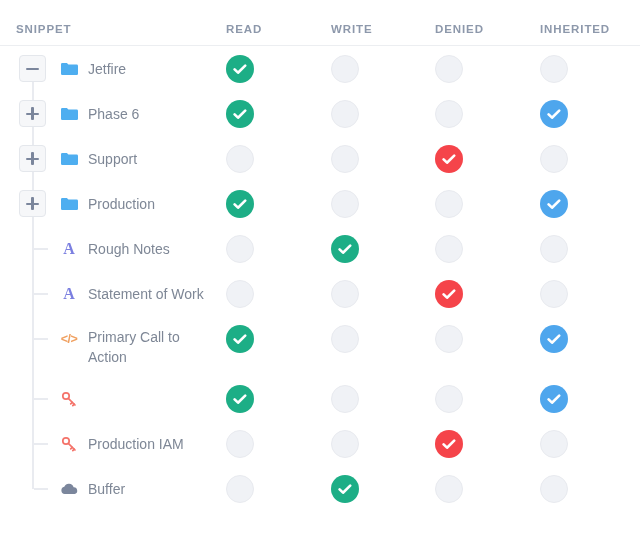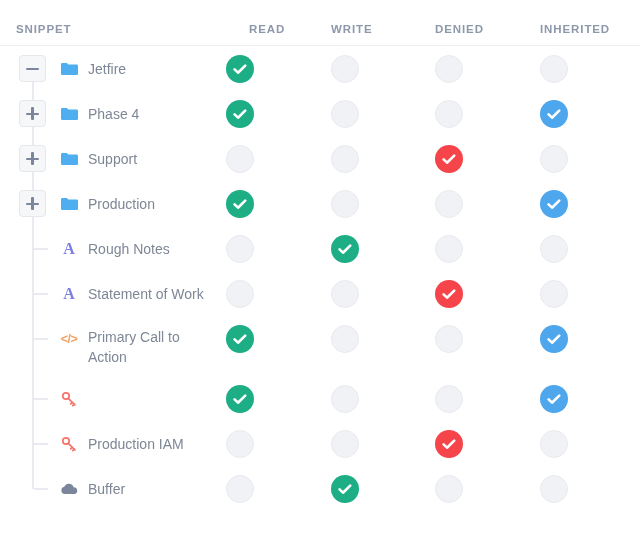--- a/index.html
+++ b/index.html
@@ -36,21 +36,21 @@
     position: absolute;
     top: 22px;
     font-size: 11.5px;
     font-weight: bold;
     letter-spacing: 0.9px;
     color: #8d98ab;
     white-space: nowrap;
     line-height: 14px;
   }
   .th-snippet   { left: 16px; }
-  .th-read      { left: 226px; margin-left: 23px; }
+  .th-read      { left: 226px; }
   .th-write     { left: 331px; }
   .th-denied    { left: 435px; }
   .th-inherited { left: 540px; }
 
   
   .rows {
     position: absolute;
     left: 0;
     top: 46px;
     width: 640px;
@@ -254,21 +254,21 @@
           <div class="toggle collapsed">
             <span class="bar-h"></span>
             <span class="bar-v"></span>
           </div>
         </div>
         <span class="node-icon">
           <svg width="17" height="14" viewBox="0 0 17 14">
             <path d="M0 2.2a1.3 1.3 0 0 1 1.3-1.3h4.6l1.5 1.7H15.7A1.3 1.3 0 0 1 17 3.9v7.9a1.3 1.3 0 0 1-1.3 1.3H1.3A1.3 1.3 0 0 1 0 11.8z" fill="#4eaef0"></path>
           </svg>
         </span>
-        <div class="node-label" style="height: 45px;">Phase 4</div>
+        <div class="node-label" style="height: 45px;">Phase 6</div>
         <div class="cell cell-read">
           <div class="dot on green">
             <span class="check">
               <svg width="14" height="11" viewBox="0 0 14 11">
                 <path d="M1.6 5.3 L5 8.7 L12.2 1.6" stroke="#ffffff" stroke-width="2.6" fill="none" stroke-linecap="round" stroke-linejoin="round"></path>
               </svg>
             </span>
           </div>
         </div>
         <div class="cell cell-write">

